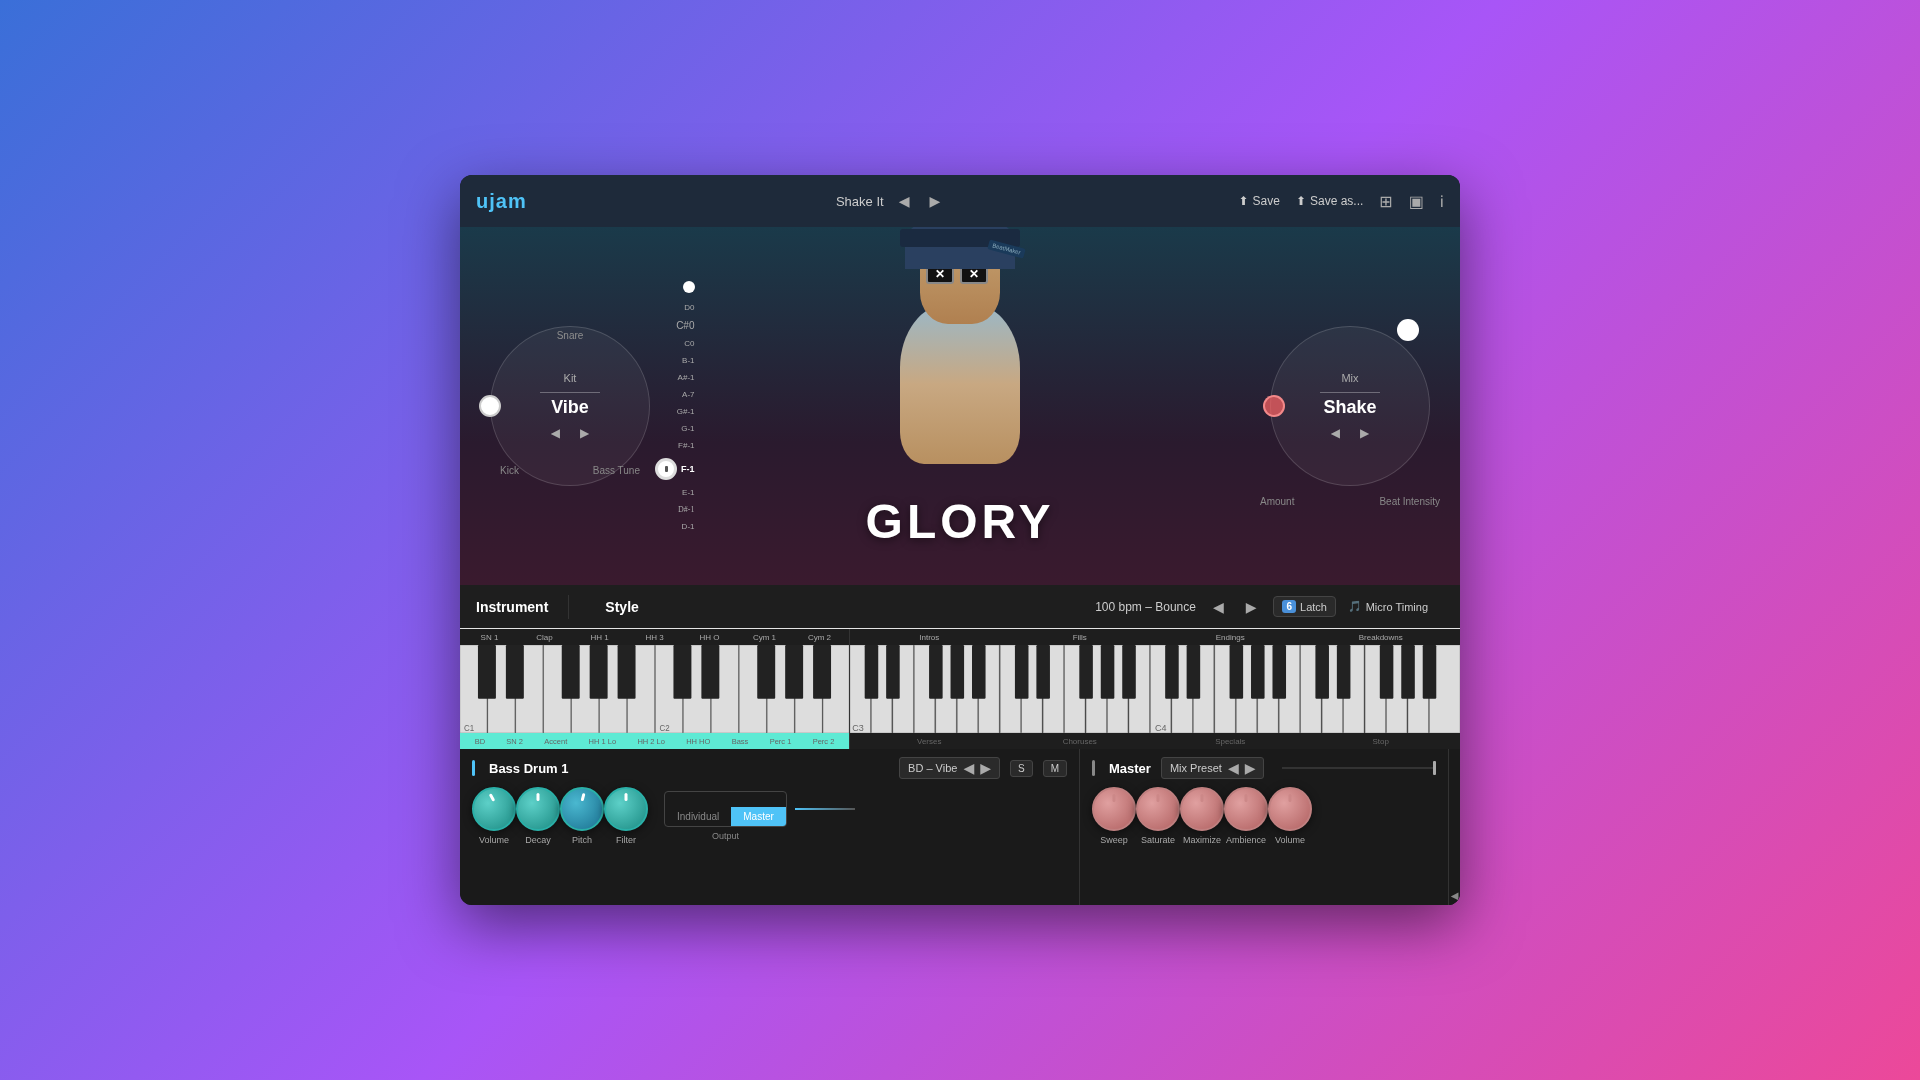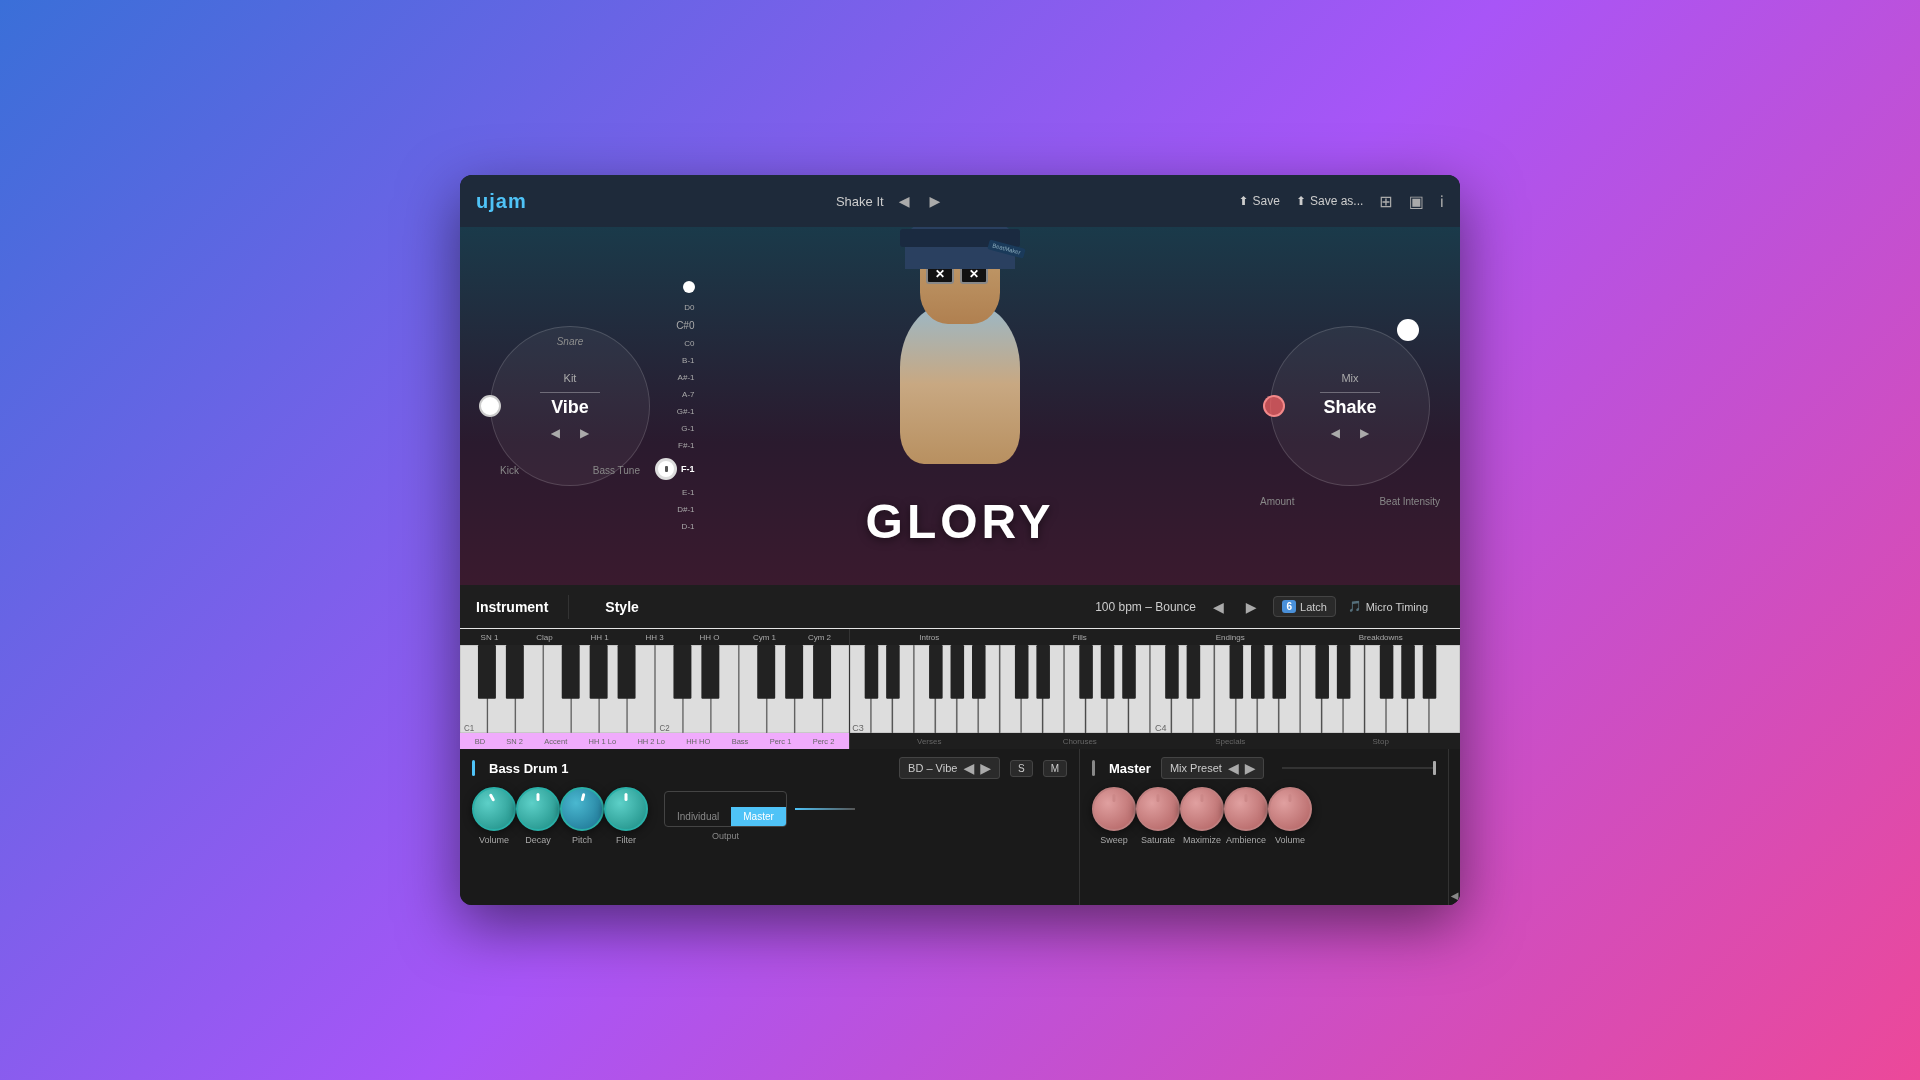--- a/index.html
+++ b/index.html
@@ -153,21 +153,21 @@
       height: 22px;
       border-radius: 50%;
       background: #fff;
       border: 2px solid #ccc;
     }
     .dial-corner-label {
       position: absolute;
       color: #888;
       font-size: 10px;
     }
-    .label-snare { top: 10px; left: 50%; transform: translateX(-50%); font-style: italic; }
+    .label-snare { top: 4px; left: 50%; transform: translateX(-50%); }
     .label-kick { bottom: 10px; left: 10px; }
     .label-basstune { bottom: 10px; right: 10px; }
     
     .center-section {
       flex: 1;
       display: flex;
       flex-direction: column;
       align-items: center;
       justify-content: center;
       position: relative;
@@ -505,21 +505,21 @@
       <span style="color:#aaa;font-size:8px;">G#-1</span>
       <span style="color:#aaa;font-size:8px;">G-1</span>
       <span style="color:#aaa;font-size:8px;">F#-1</span>
       <div style="display:flex;align-items:center;gap:4px;">
         <div style="width:22px;height:22px;border-radius:50%;background:#fff;border:3px solid #ddd;display:flex;align-items:center;justify-content:center;">
           <div style="width:3px;height:6px;background:#555;border-radius:1px;"></div>
         </div>
         <span style="color:#fff;font-size:9px;font-weight:bold;">F-1</span>
       </div>
       <span style="color:#aaa;font-size:8px;">E-1</span>
-      <span style="color:#aaa;font-size:8px;">D#-1</span>
+      <span style="color:#aaa;font-size:8px;font-family:Liberation Serif, serif;">D#-1</span>
       <span style="color:#aaa;font-size:8px;">D-1</span>
     </div>
 
     <div class="center-section">
 
       <div style="width:200px;height:240px;position:relative;display:flex;flex-direction:column;align-items:center;">
 
         <div style="width:120px;height:160px;background:linear-gradient(180deg,#9ab8c8 0%,#c8a882 50%,#b89060 100%);border-radius:40% 40% 20% 20%;margin-top:40px;position:relative;">
 
           <div style="position:absolute;top:-70px;left:50%;transform:translateX(-50%);width:80px;height:90px;">
@@ -629,21 +629,21 @@
             <rect x="242" y="0" width="18" height="44" fill="#222" rx="1"></rect>
             <rect x="298" y="0" width="18" height="44" fill="#222" rx="1"></rect>
             <rect x="326" y="0" width="18" height="44" fill="#222" rx="1"></rect>
             <rect x="354" y="0" width="18" height="44" fill="#222" rx="1"></rect>
 
             <text x="4" y="70" fill="#666" font-size="8">C1</text>
             <text x="200" y="70" fill="#666" font-size="8">C2</text>
           </svg>
         </div>
 
-        <div style="display:flex;height:16px;background:#f0abfc;padding:0 4px;align-items:center;justify-content:space-around;">
+        <div style="display:flex;height:16px;background:#5eead4;padding:0 4px;align-items:center;justify-content:space-around;">
           <span style="color:#666;font-size:7.5px;">BD</span>
           <span style="color:#666;font-size:7.5px;">SN 2</span>
           <span style="color:#666;font-size:7.5px;">Accent</span>
           <span style="color:#666;font-size:7.5px;">HH 1 Lo</span>
           <span style="color:#666;font-size:7.5px;">HH 2 Lo</span>
           <span style="color:#666;font-size:7.5px;">HH HO</span>
           <span style="color:#666;font-size:7.5px;">Bass</span>
           <span style="color:#666;font-size:7.5px;">Perc 1</span>
           <span style="color:#666;font-size:7.5px;">Perc 2</span>
         </div>

